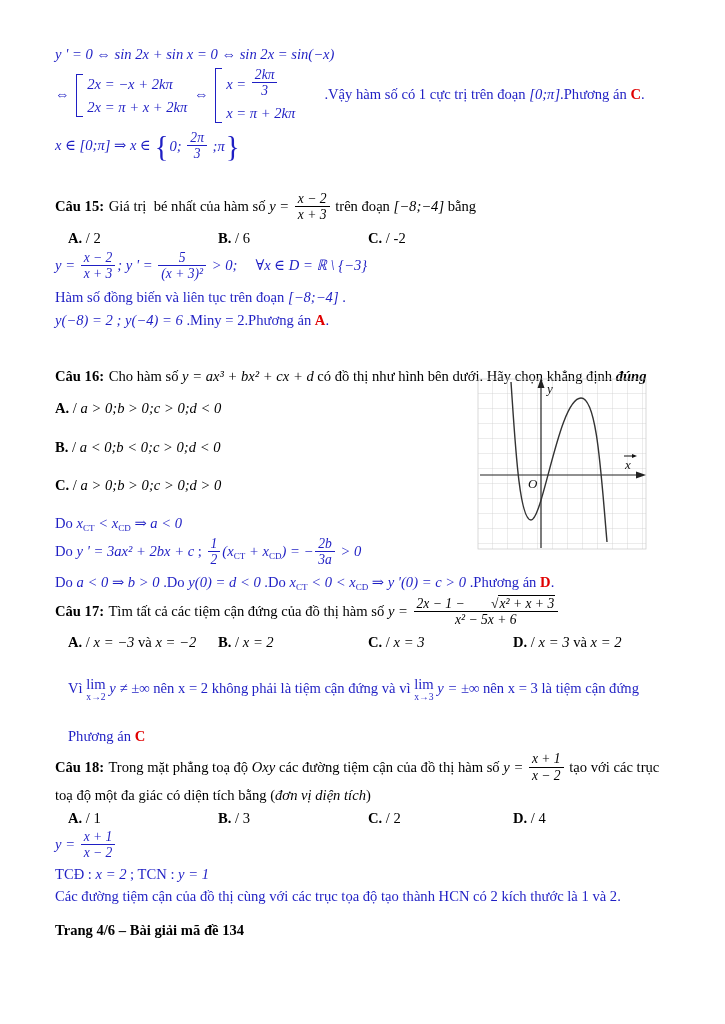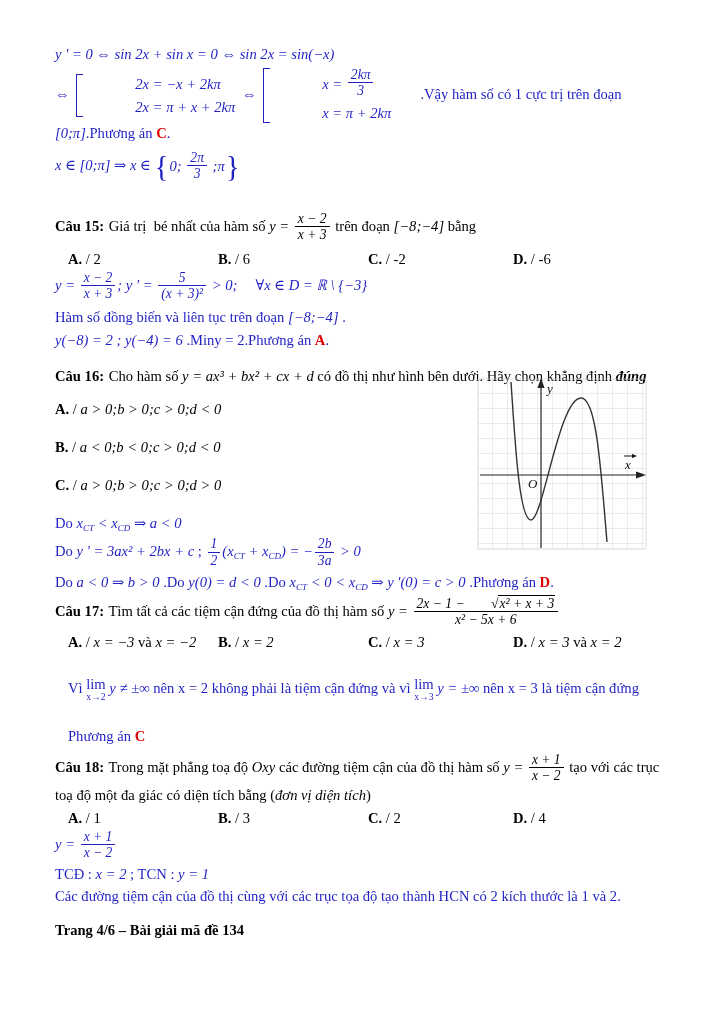--- a/index.html
+++ b/index.html
@@ -23,37 +23,37 @@
   .msp{display:inline-block;}
   .frac{display:inline-block;vertical-align:middle;text-align:center;font-size:0.93em;line-height:1.12;margin:0 2px;position:relative;top:-1px;}
   .frac .num{display:block;border-bottom:1px solid currentColor;padding:0 3px;}
   .frac .den{display:block;padding:0 3px;}
   .sqrt{white-space:nowrap;display:inline-block;margin-left:23px;}
   .radix{font-style:normal;}
   .rad{border-top:1px solid currentColor;font-style:italic;padding:0 1px;}
   .cases{display:inline-flex;align-items:center;vertical-align:middle;margin:0 3px;}
   .cbr{align-self:stretch;width:6px;border:1.6px solid;border-right:none;margin-right:4px;}
   .ccol{display:flex;flex-direction:column;gap:3px;align-items:flex-start;}
-  .crow{display:flex;align-items:center;white-space:nowrap;margin-left:48px;}
+  .crow{display:flex;align-items:center;white-space:nowrap;}
   .mset{display:inline-flex;align-items:center;vertical-align:middle;}
   .brace{font-size:2em;line-height:1;font-style:normal;}
   .minner{display:inline-flex;align-items:center;margin:0 1px;}
   .msubw{white-space:nowrap;}
-  .msub{font-size:0.62em;font-style:italic;vertical-align:-3px;}
+  .msub{font-size:0.62em;vertical-align:-3px;}
   .mlim{display:inline-flex;flex-direction:column;align-items:center;vertical-align:middle;line-height:1.02;}
   .mlim .mtop{font-style:normal;}
   .mlim .munder{font-size:0.66em;}
   
   .optrow{display:grid;grid-template-columns:150px 150px 145px auto;padding-left:13px;margin-bottom:2px;}
   .opt{white-space:nowrap;}
   
   .mb1{margin-bottom:1px}.mb2{margin-bottom:2px}.mb3{margin-bottom:3px}.mb5{margin-bottom:5px}
   .mb8{margin-bottom:8px}.mb10{margin-bottom:10px}.mb12{margin-bottom:12px}.mb18{margin-bottom:18px}
   .mb30{margin-bottom:30px}
-  .sec15{margin-bottom:16px;}
+  .sec15{margin-bottom:36px;}
   .sec16{position:relative;margin-bottom:0;}
   .sec17{margin-bottom:6px;}
   .ind{padding-left:13px;margin-top:25px;}
   .graph{position:absolute;top:12px;right:38px;}
   .graph text{font-family:"Liberation Serif","DejaVu Serif",serif;font-style:italic;font-size:13px;fill:#111;}
   .footer{margin-top:14px;text-align:left;font-weight:bold;}
 </style>
 </head>
 <body>
 
@@ -101,21 +101,20 @@
   </div>
 
   <section class="sec15">
     <div class="ln mb5">
       <b class="qlabel">Câu 15:</b><span><span class="m-rm"> Giá trị  bé nhất của hàm số </span><span class="mi">y = </span><span class="frac"><span class="num"><span class="mi">x − 2</span></span><span class="den"><span class="mi">x + 3</span></span></span><span class="m-rm"> trên đoạn </span><span class="mi">[−8;−4]</span><span class="m-rm"> bằng</span></span>
     </div>
     <div class="optrow">
       <span class="opt"><b class="olabel">A.</b><span><span class="m-rm"> / 2</span></span></span>
       <span class="opt"><b class="olabel">B.</b><span><span class="m-rm"> / 6</span></span></span>
       <span class="opt"><b class="olabel">C.</b><span><span class="m-rm"> / -2</span></span></span>
-      <span class="opt"><b class="olabel">D.</b><span><span class="m-rm"> / -6</span></span></span>
     </div>
     <div class="ln blue mb5"><span class="mi">y = </span><span class="frac"><span class="num"><span class="mi">x − 2</span></span><span class="den"><span class="mi">x + 3</span></span></span><span class="mi">; y ' = </span><span class="frac"><span class="num"><span class="mi">5</span></span><span class="den"><span class="mi">(x + 3)²</span></span></span><span class="mi"> &gt; 0;</span><span class="msp" style="width: 18px;"></span><span class="mi">∀x ∈ D = ℝ \ {−3}</span></div>
     <div class="ln blue mb3"><span class="m-rm">Hàm số đồng biến và liên tục trên đoạn </span><span class="mi">[−8;−4]</span><span class="m-rm"> .</span></div>
     <div class="ln blue"><span class="mi">y(−8) = 2 ; y(−4) = 6 </span><span class="m-rm">.Miny = 2.Phương án </span><span class="m-red">A</span><span class="m-rm">.</span></div>
   </section>
 
   <section class="sec16">
     <div class="ln mb12">
       <b class="qlabel">Câu 16:</b><span><span class="m-rm"> Cho hàm số </span><span class="mi">y = ax³ + bx² + cx + d</span><span class="m-rm"> có đồ thị như hình bên dưới. Hãy chọn khẳng định </span><span class="m-bi">đúng</span></span>
     </div>

